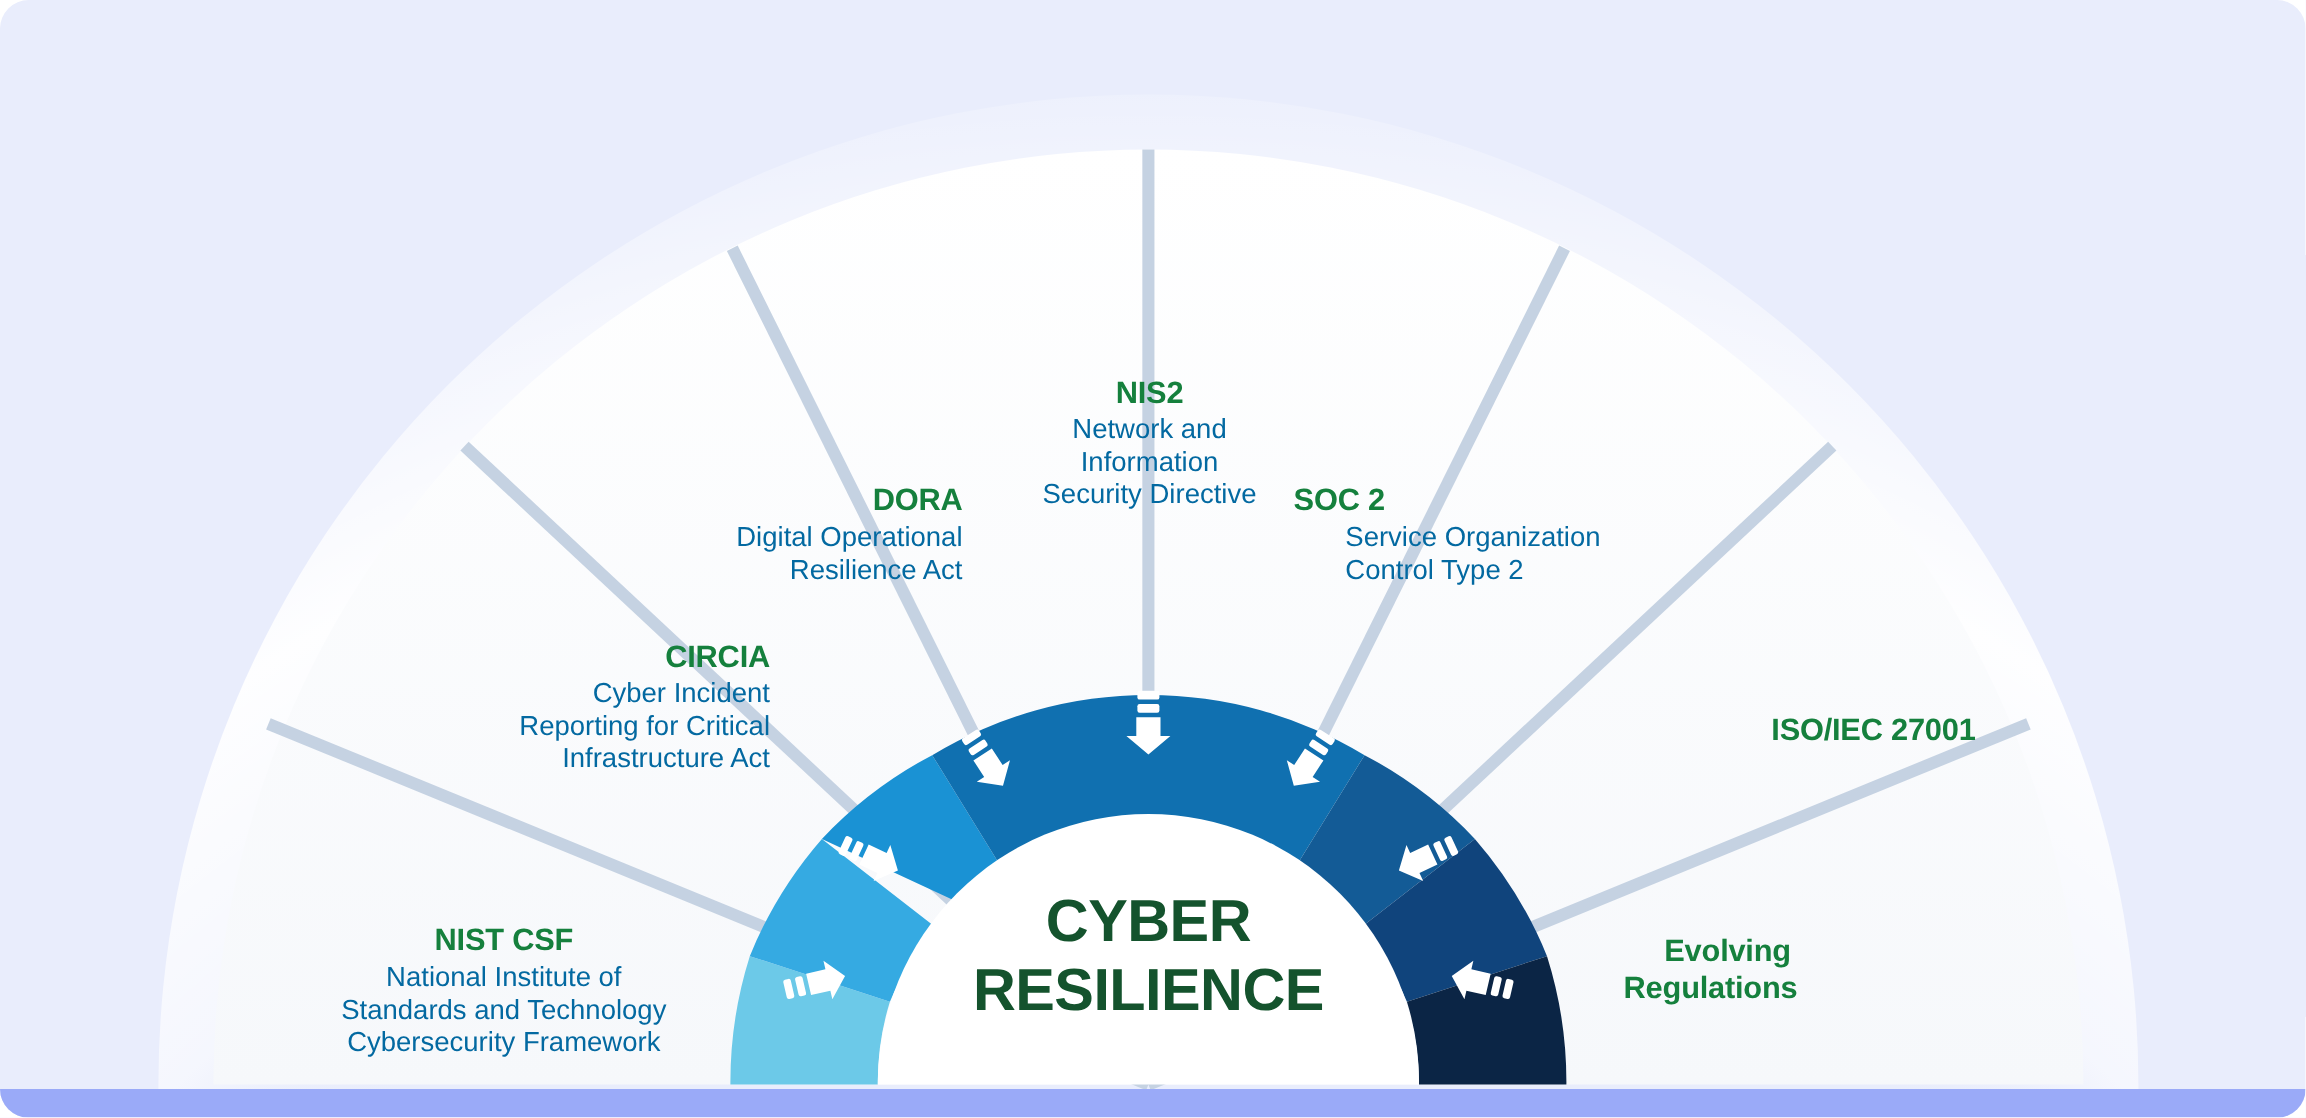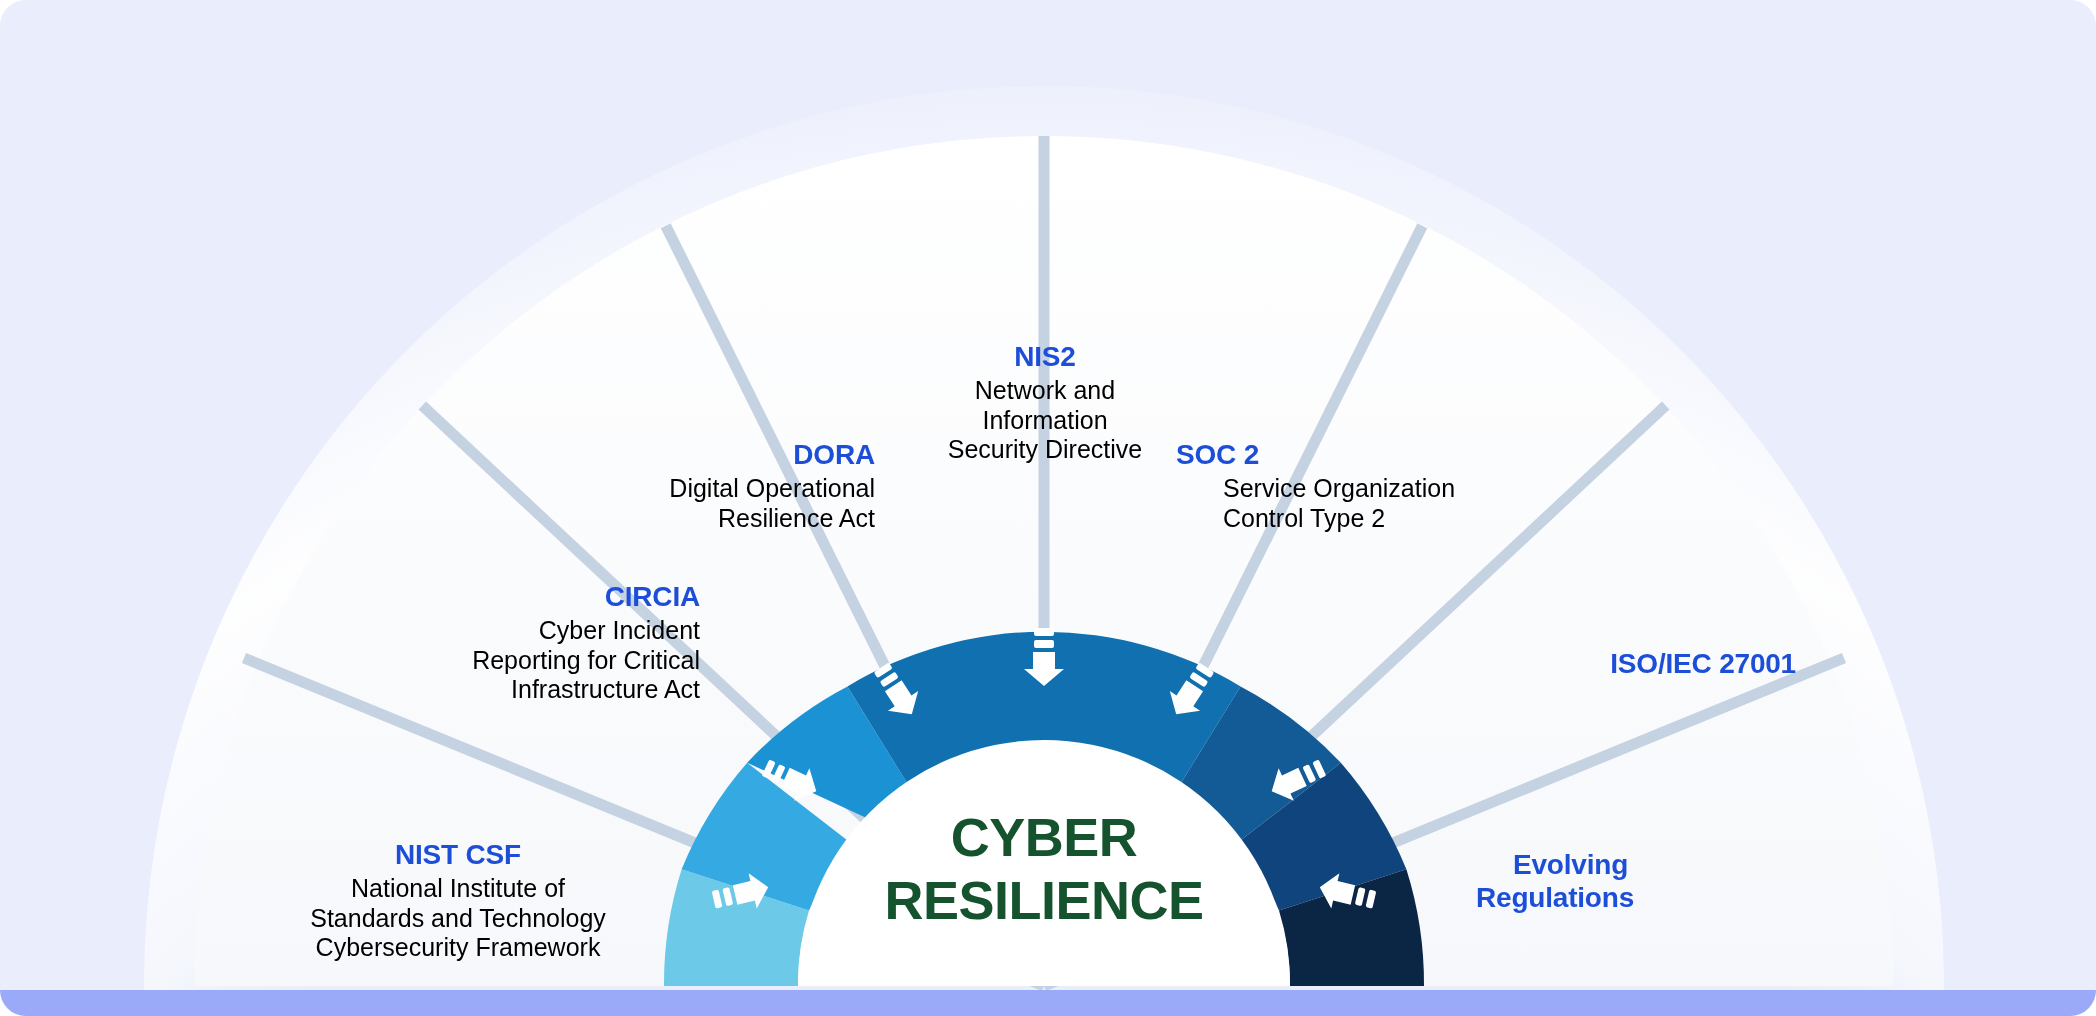--- a/index.html
+++ b/index.html
@@ -28,26 +28,26 @@
     width: 2096px;
     height: 1016px;
     display: block;
   }
   .label-block {
     position: absolute;
     line-height: 1.18;
   }
   .label-title {
     font-weight: bold;
-    color: #1d4ed8;
+    color: #15803d;
     letter-spacing: -0.2px;
     white-space: nowrap;
   }
   .label-desc {
-    color: #000000;
+    color: #0369a1;
     font-weight: 400;
   }
   .center-text {
     position: absolute;
     text-align: center;
     color: #14532d;
     font-weight: bold;
     letter-spacing: -0.5px;
     line-height: 1.16;
   }

